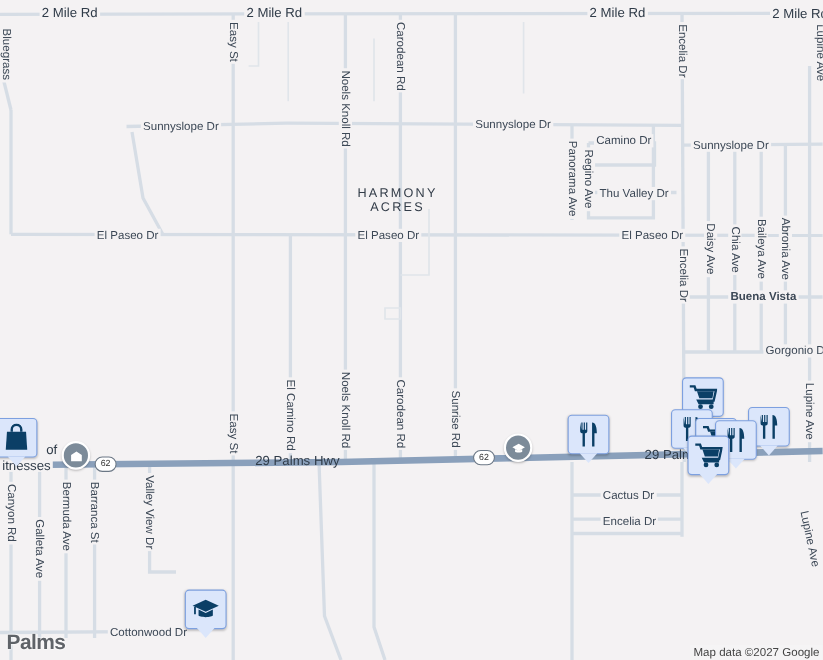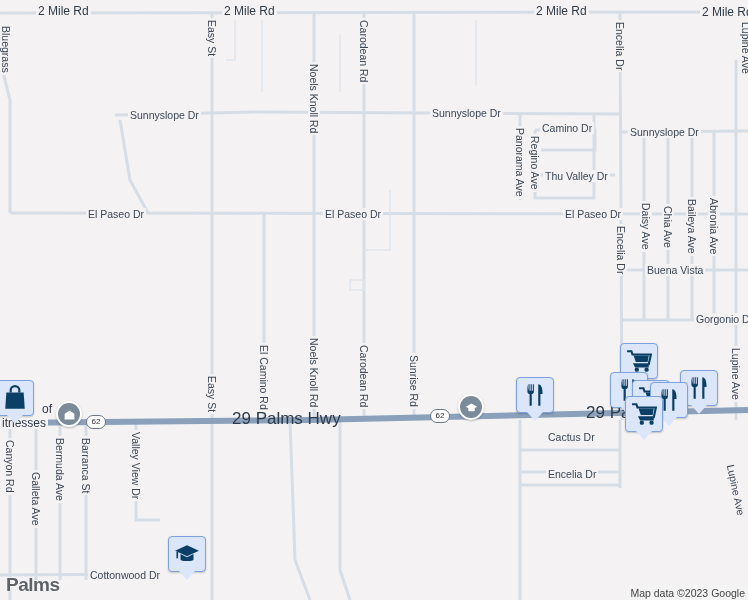--- a/index.html
+++ b/index.html
@@ -1,21 +1,21 @@
 <!DOCTYPE html>
 <html><head>
 <meta charset="utf-8">
 <style>
   html, body { margin: 0; padding: 0; }
   body { width: 748px; height: 600px; overflow: hidden; background: #f4f2f3; font-family: "Liberation Sans", sans-serif; }
   #map { position: relative; width: 748px; height: 600px; overflow: hidden; background: #f4f2f3; }
   #roads { position: absolute; left: 0; top: 0; }
   .lbl { position: absolute; font-size: 10.5px; color: #3c4856; white-space: nowrap; background: #f4f2f3; padding: 0 2px; line-height: 12px; }
   .lbl.big { font-size: 12px; color: #2f3b48; }
-  .lbl.hwy { font-size: 17px; color: #2f3b48; background: transparent; }
+  .lbl.hwy { font-size: 12px; color: #2f3b48; background: transparent; }
   .vl { position: absolute; font-size: 10.5px; color: #3c4856; white-space: nowrap; writing-mode: vertical-rl; background: #f4f2f3; padding: 2px 0; line-height: 12px; }
   .area { position: absolute; font-size: 11.5px; letter-spacing: 2px; color: #333d49; text-align: center; line-height: 13px; }
   .shield { position: absolute; width: 18px; height: 12px; border: 1px solid #6b7785; border-radius: 7px; background: #fff; font-size: 8px; color: #333; text-align: center; line-height: 12px; }
   .pin { position: absolute; width: 36px; height: 34px; background: #dbe6fb; border: 1px solid #7da0e0; border-radius: 4px; box-shadow: 0 1px 2px rgba(0,0,0,0.2); display: flex; align-items: center; justify-content: center; }
   .pin::after { content: ""; position: absolute; left: 50%; bottom: -9px; margin-left: -8px; border-left: 8px solid transparent; border-right: 8px solid transparent; border-top: 9px solid #dbe6fb; }
   .pin svg { width: 26px; height: 26px; }
   .poi { position: absolute; width: 22px; height: 22px; border-radius: 50%; background: #7c8b99; border: 2px solid #fff; box-shadow: 0 1px 2px rgba(0,0,0,0.25); display: flex; align-items: center; justify-content: center; }
   .poi svg { width: 13px; height: 13px; }
   .google-logo { position: absolute; left: 6px; bottom: 4px; font-size: 19px; font-weight: bold; color: #5f6368; letter-spacing: -0.5px; text-shadow: 0 0 2px #fff, 0 0 2px #fff; }
   .attrib { position: absolute; right: 0; bottom: 0; font-size: 10.5px; color: #444; background: rgba(245,245,245,0.85); padding: 1px 3px; }
@@ -77,38 +77,42 @@
       <path d="M262 20 L262 92"></path>
       <path d="M340 35 L340 92"></path>
       <path d="M390 190 L390 250 L364 250"></path>
       <path d="M350 280 L364 280 L364 290 L350 290 Z"></path>
       <path d="M476 20 L476 85"></path>
     </g>
 
     <path d="M0 423 L310 420 L748 410" stroke="#8aa0bb" stroke-width="6" fill="none"></path>
   </svg>
 
+  <div class="area" style="left:325px;top:170px;">
+    <div>HARMONY</div>
+    <div>ACRES</div>
+  </div>
 
   <div class="lbl big" style="left:36px;top:5px;">2 Mile Rd</div>
   <div class="lbl big" style="left:222px;top:5px;">2 Mile Rd</div>
   <div class="lbl big" style="left:534px;top:5px;">2 Mile Rd</div>
   <div class="lbl big" style="left:700px;top:6px;">2 Mile Rd</div>
   <div class="lbl" style="left:128px;top:109px;">Sunnyslope Dr</div>
   <div class="lbl" style="left:430px;top:107px;">Sunnyslope Dr</div>
   <div class="lbl" style="left:628px;top:126px;">Sunnyslope Dr</div>
   <div class="lbl" style="left:540px;top:122px;">Camino Dr</div>
   <div class="lbl" style="left:543px;top:170px;">Thu Valley Dr</div>
   <div class="lbl" style="left:86px;top:208px;">El Paseo Dr</div>
   <div class="lbl" style="left:323px;top:208px;">El Paseo Dr</div>
   <div class="lbl" style="left:563px;top:208px;">El Paseo Dr</div>
-  <div class="lbl" style="left:645px;top:264px;">Buena Vista</div>
+  <div class="lbl" style="left:662px;top:264px;font-weight:bold;">Buena Vista</div>
   <div class="lbl" style="left:694px;top:313px;">Gorgonio D</div>
-  <div class="lbl" style="left:546px;top:431px;">Cactus Dr</div>
+  <div class="lbl" style="left:546px;top:445px;">Cactus Dr</div>
   <div class="lbl" style="left:546px;top:468px;">Encelia Dr</div>
-  <div class="lbl" style="left:88px;top:569px;">Cottonwood Dr</div>
+  <div class="lbl" style="left:98px;top:569px;">Cottonwood Dr</div>
   <div class="lbl big" style="left:40px;top:403px;">of</div>
   <div class="lbl big" style="left:0px;top:417px;">itnesses</div>
 
   <div class="lbl hwy" style="left:230px;top:413px;">29 Palms Hwy</div>
   <div class="lbl hwy" style="left:584px;top:407px;">29 Palms</div>
   <div class="shield" style="left:86px;top:415px;">62</div>
   <div class="shield" style="left:430px;top:409px;">62</div>
 
   <div class="vl" style="left:0px;top:24px;">Bluegrass</div>
   <div class="vl" style="left:206px;top:18px;">Easy St</div>
@@ -199,14 +203,14 @@
   </div>
   <div class="pin" style="left:168px;top:536px;">
     <svg viewBox="0 0 24 24">
         <path d="M12 4 L23 9 L12 14 L1 9 Z" fill="#0b3f66"></path>
         <path d="M6 12 V17 C6 19 18 19 18 17 V12 L12 15 Z" fill="#0b3f66"></path>
         <path d="M3 10 V16" stroke="#0b3f66" stroke-width="1.5"></path>
       </svg>
   </div>
 
   <div class="google-logo">Palms</div>
-  <div class="attrib">Map data ©2023 Google</div>
+  <div class="attrib">Map data ©2027 Google</div>
 </div>
 
 </body></html>

